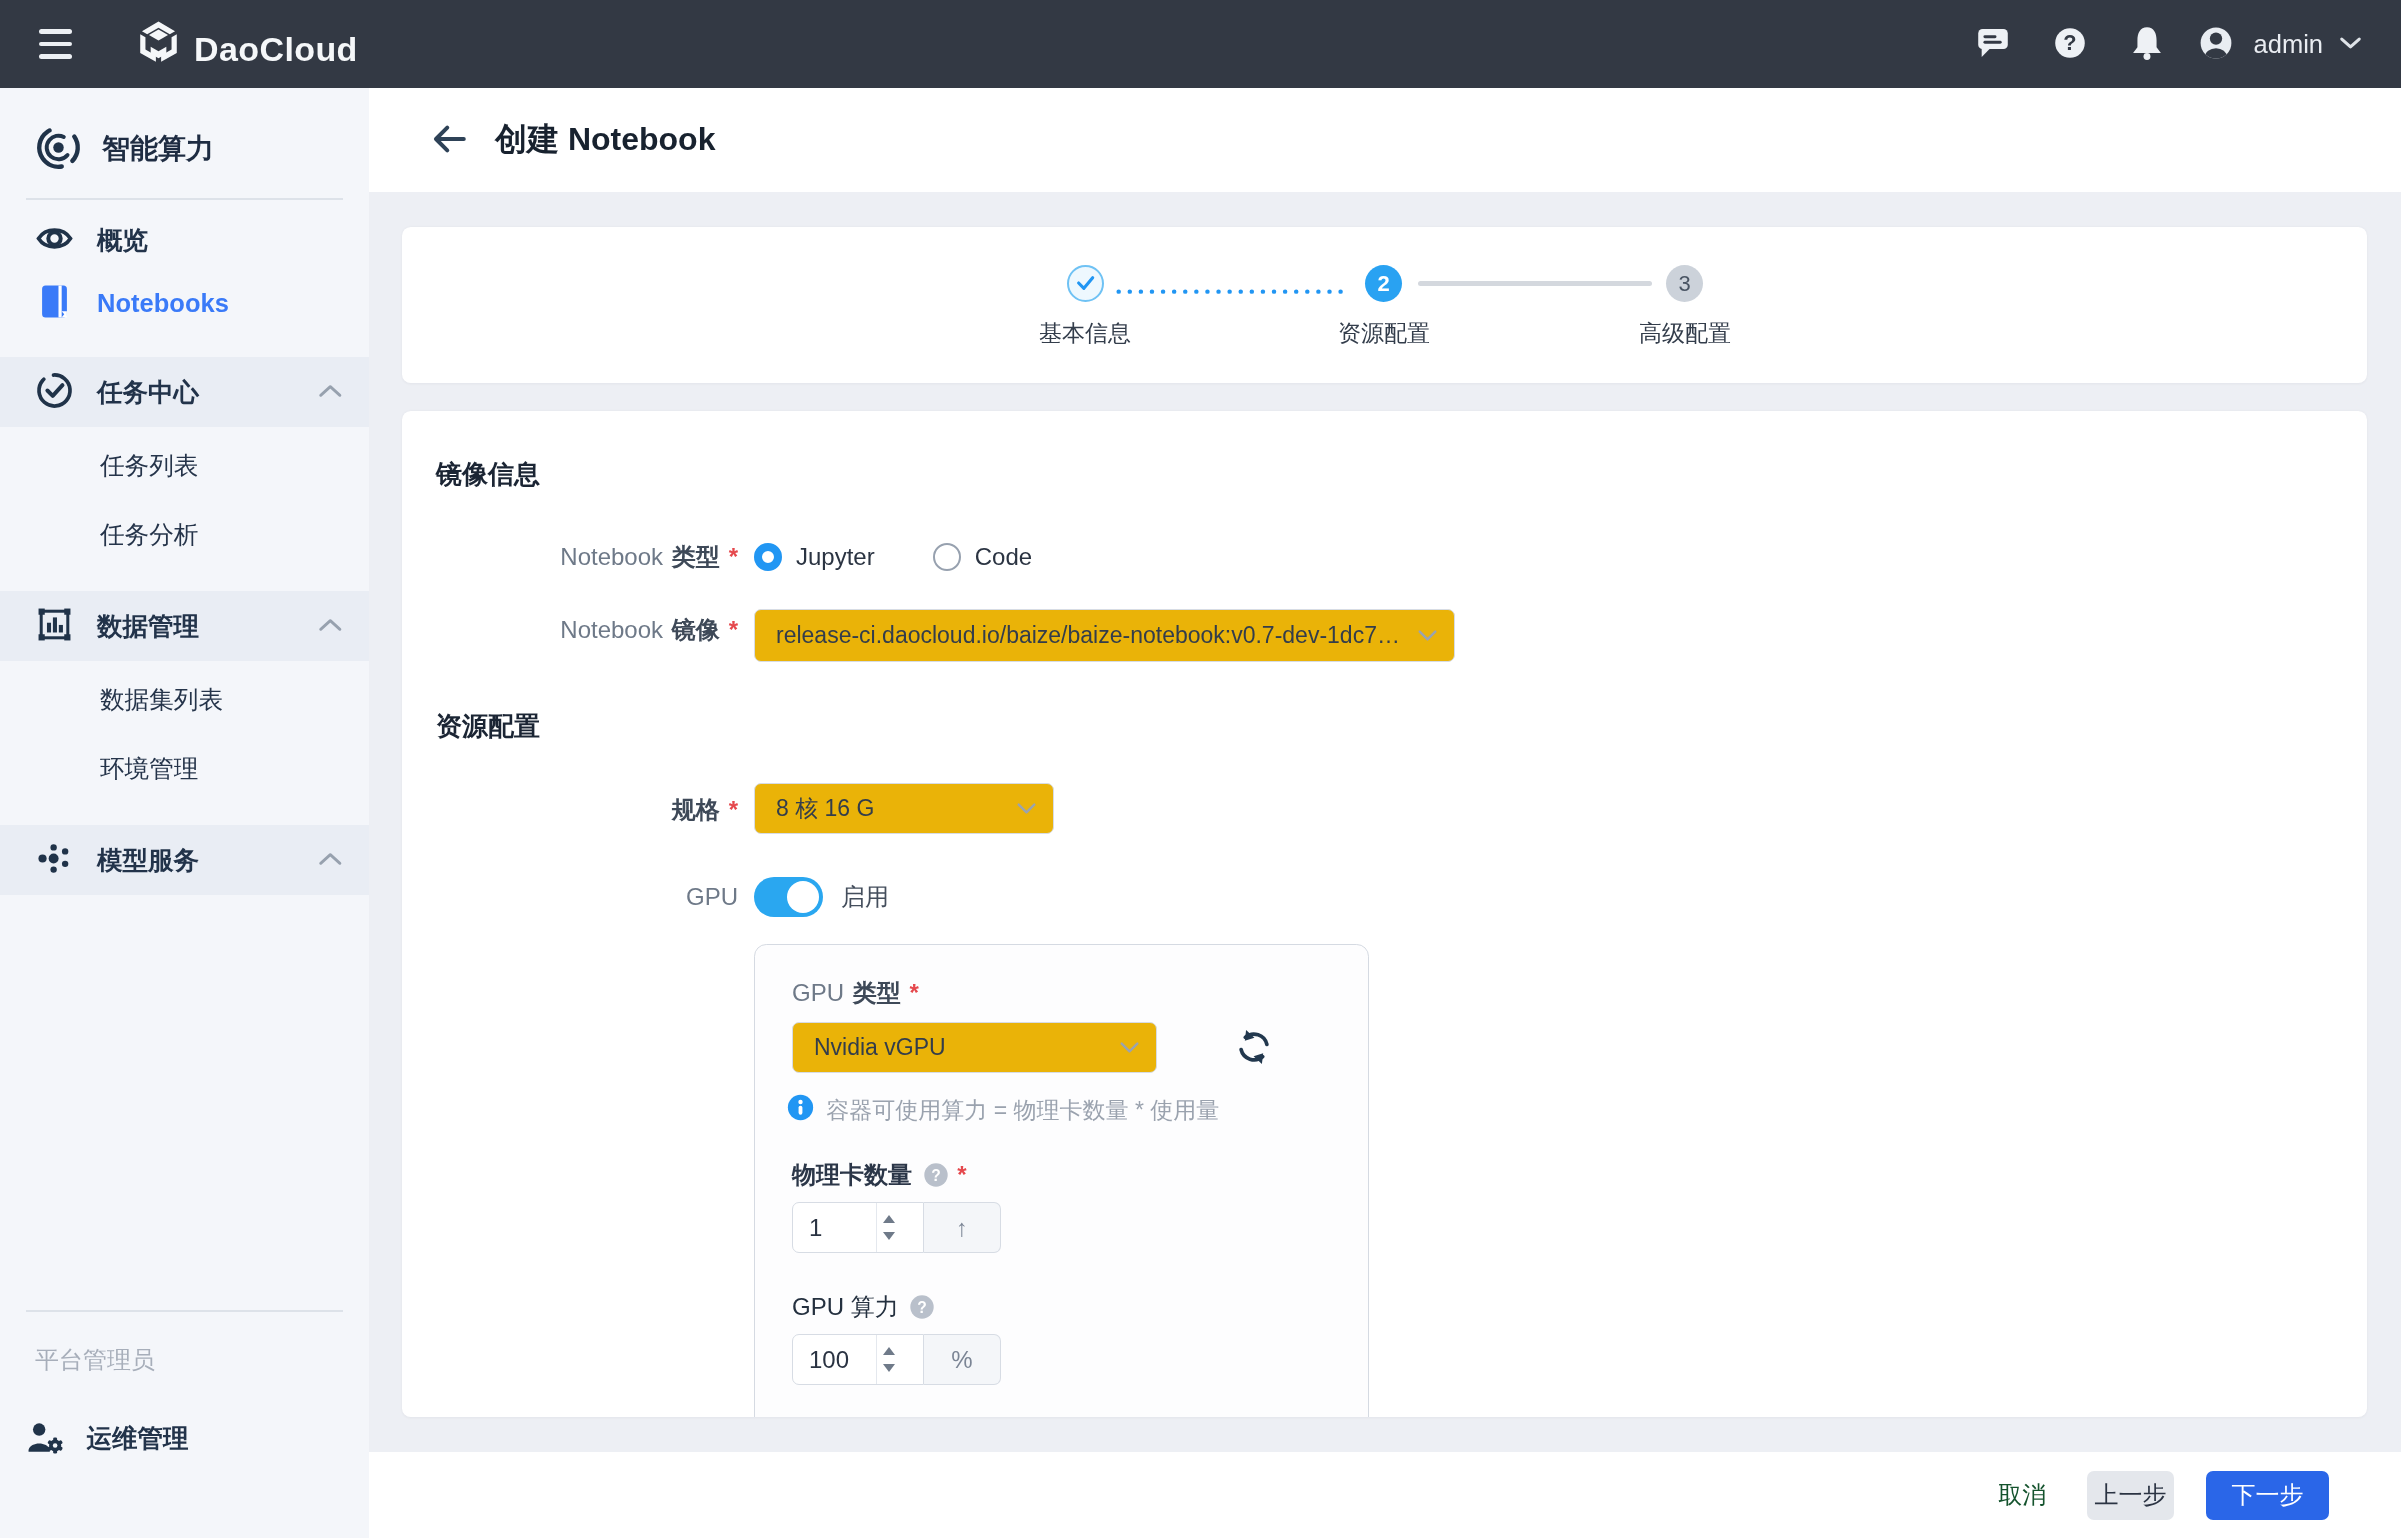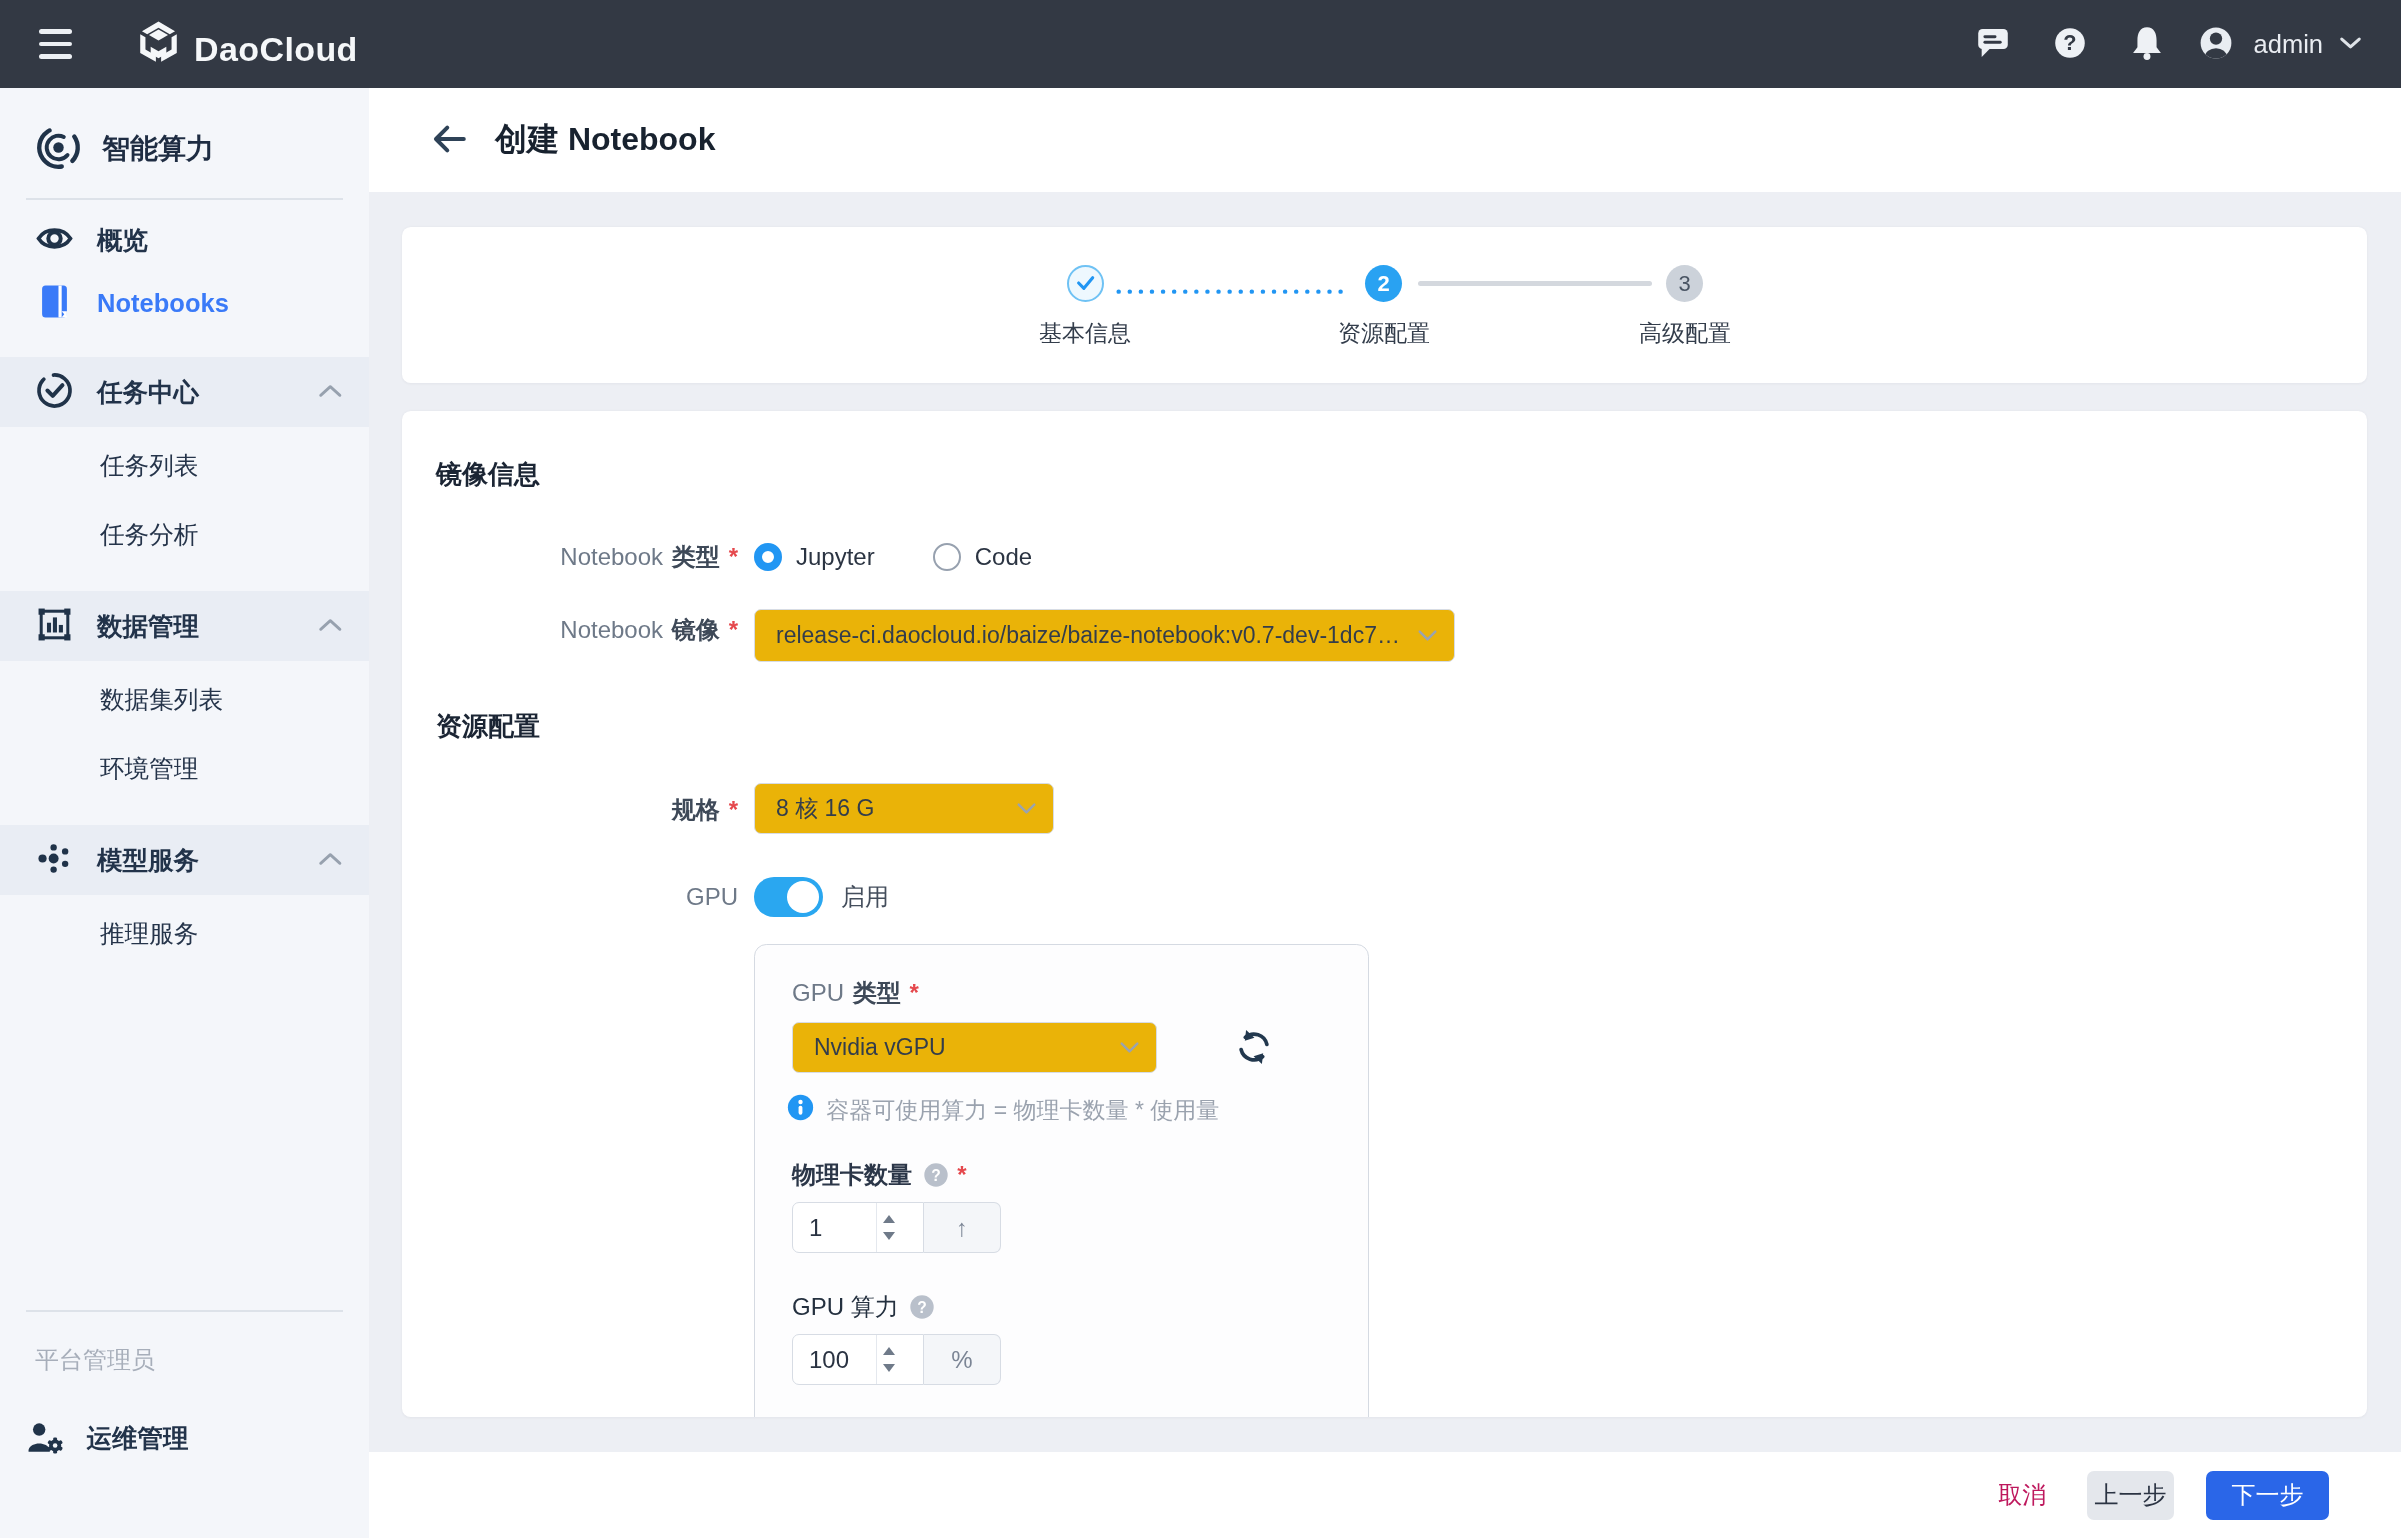--- a/index.html
+++ b/index.html
@@ -148,21 +148,21 @@
   .tri-down { width: 0; height: 0; border-left: 6.2px solid transparent; border-right: 6.2px solid transparent;
     border-top: 8px solid #6f7a89; cursor: pointer; }
   .addon { width: 77px; height: 51px; border: 1.8px solid #d7dce4; border-left: none; border-radius: 0 7px 7px 0;
     background: #f4f6f9; display: flex; align-items: center; justify-content: center;
     font-size: 24px; color: #7b8595; }
   .lbl-compute { top: 346px; height: 32px; }
 
   
   .footerbar { flex: 0 0 86px; background: #fff; display: flex; align-items: center;
     justify-content: flex-end; padding-right: 72px; gap: 32px; }
-  .btn-text { background: none; border: none; font-size: 24px; color: #be185d; cursor: pointer; padding: 0 8.8px; }
+  .btn-text { background: none; border: none; font-size: 24px; color: #14532d; cursor: pointer; padding: 0 8.8px; }
   .btn-prev { width: 87px; height: 49px; border: none; border-radius: 7px; background: #e4e7ec;
     font-size: 24px; color: #2b3443; cursor: pointer; }
   .btn-next { width: 123px; height: 49px; border: none; border-radius: 7px; background: #2a66e8;
     font-size: 24px; color: #fff; cursor: pointer; }
 </style>
 </head>
 <body>
 
 <div class="app">
 
@@ -334,23 +334,20 @@
               <circle cx="34" cy="28" r="3.6"></circle>
             </svg>
           </span>
           <span class="nv-label">模型服务</span>
           <span class="chev-up">
             <svg width="24.6" height="14" viewBox="0 0 28 16">
                 <polyline points="3,13 14,3 25,13" fill="none" stroke="#97a1ae" stroke-width="3.2" stroke-linecap="round" stroke-linejoin="round"></polyline>
               </svg>
           </span>
         </div>
-        <div class="sub-item">
-          <span>推理服务</span>
-        </div>
       </nav>
 
       <div class="sidebar-bottom">
         <div class="sb-divider"></div>
         <div class="role-label">平台管理员</div>
         <div class="ops-item">
           <span>
             <svg width="39" height="39" viewBox="0 0 44 44" fill="#203349">
               <circle cx="16" cy="13" r="7"></circle>
               <path d="M4 36 C6.5 26.5 25.5 26.5 28 36 L28 38 L4 38 Z"></path>

